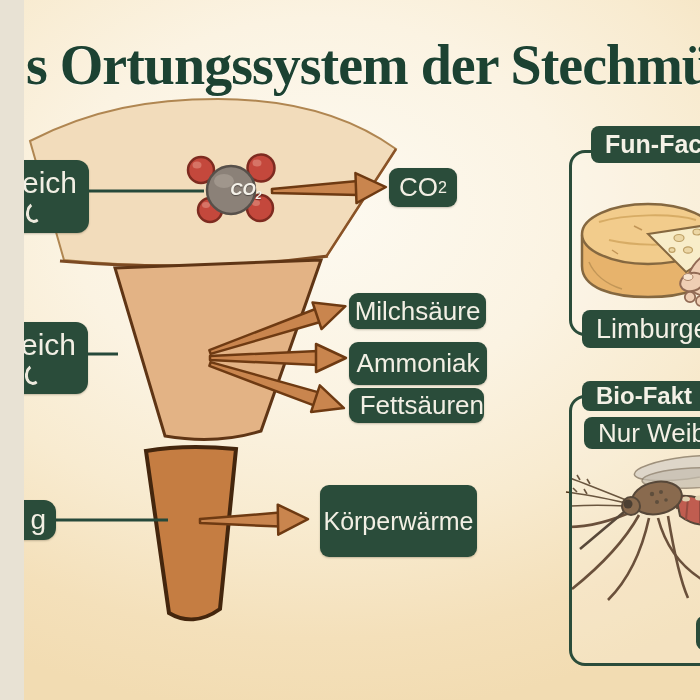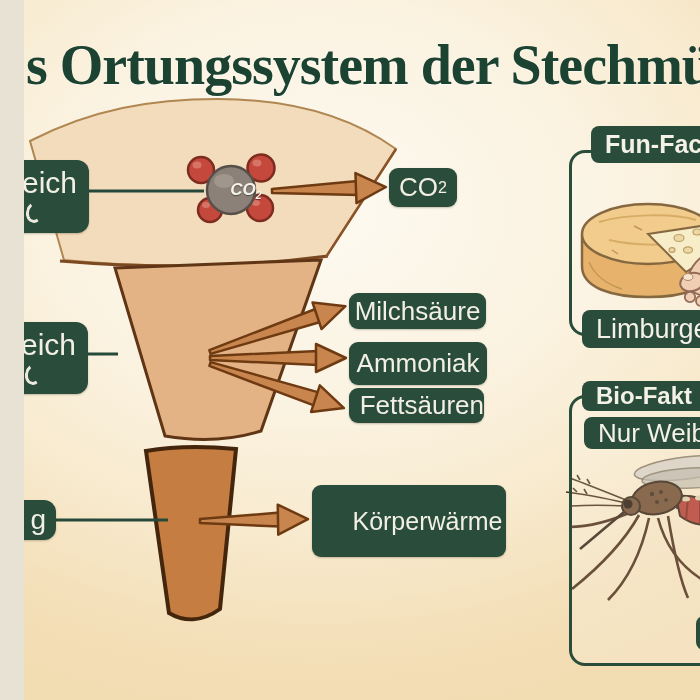--- a/index.html
+++ b/index.html
@@ -190,21 +190,21 @@
   </div>
   <div class="gbox cue" style="left:325px;top:293px;width:137px;height:36px;">
     <span>Milchsäure</span>
   </div>
   <div class="gbox cue" style="left:325px;top:342px;width:138px;height:43px;">
     <span>Ammoniak</span>
   </div>
   <div class="gbox cue" style="left:325px;top:388px;width:135px;height:35px;justify-content:flex-end;">
     <span>Fettsäuren</span>
   </div>
-  <div class="gbox landing-cue" style="left:288px;top:485px;width:157px;height:72px;padding-left:37px;">
+  <div class="gbox landing-cue" style="left:296px;top:485px;width:157px;height:72px;">
     <span>Körperwärme</span>
   </div>
 
   <div class="border-box" style="left:545px;top:150px;width:215px;height:180px;"></div>
   <div class="tab" style="left:567px;top:126px;width:190px;height:37px;font-size:25px;">
     <span>Fun-Fact-Bo</span>
   </div>
   <div class="strip" style="left:558px;top:310px;width:200px;height:38px;font-size:27px;">
     <span>Limburger-K</span>
   </div>

